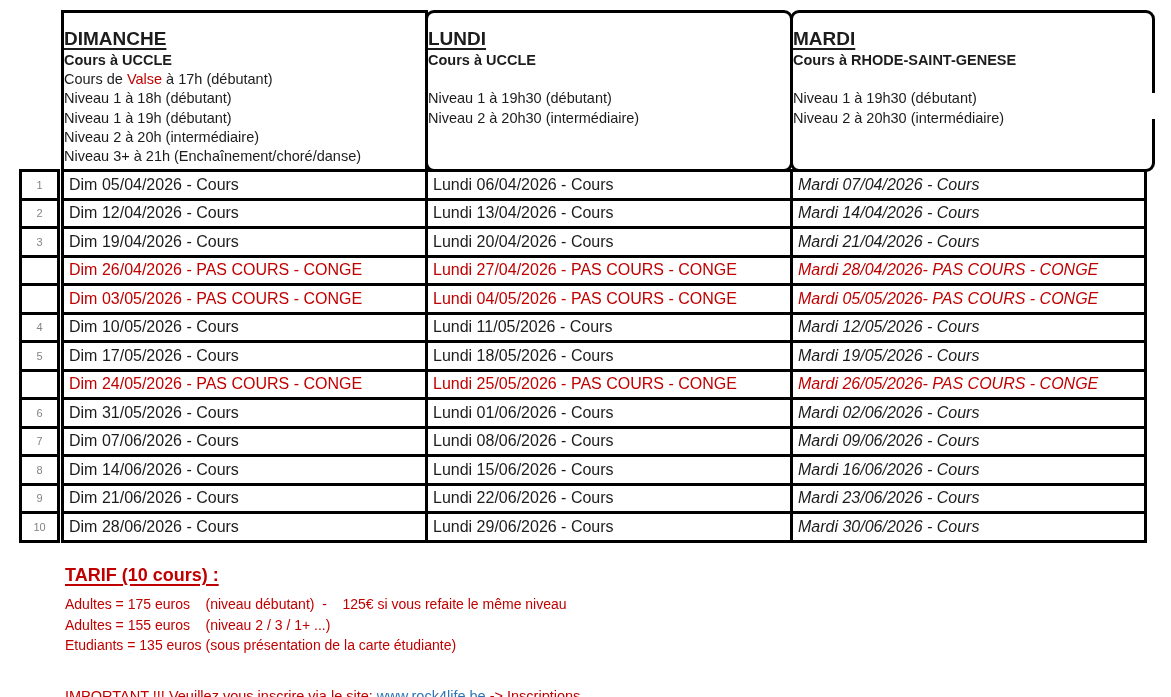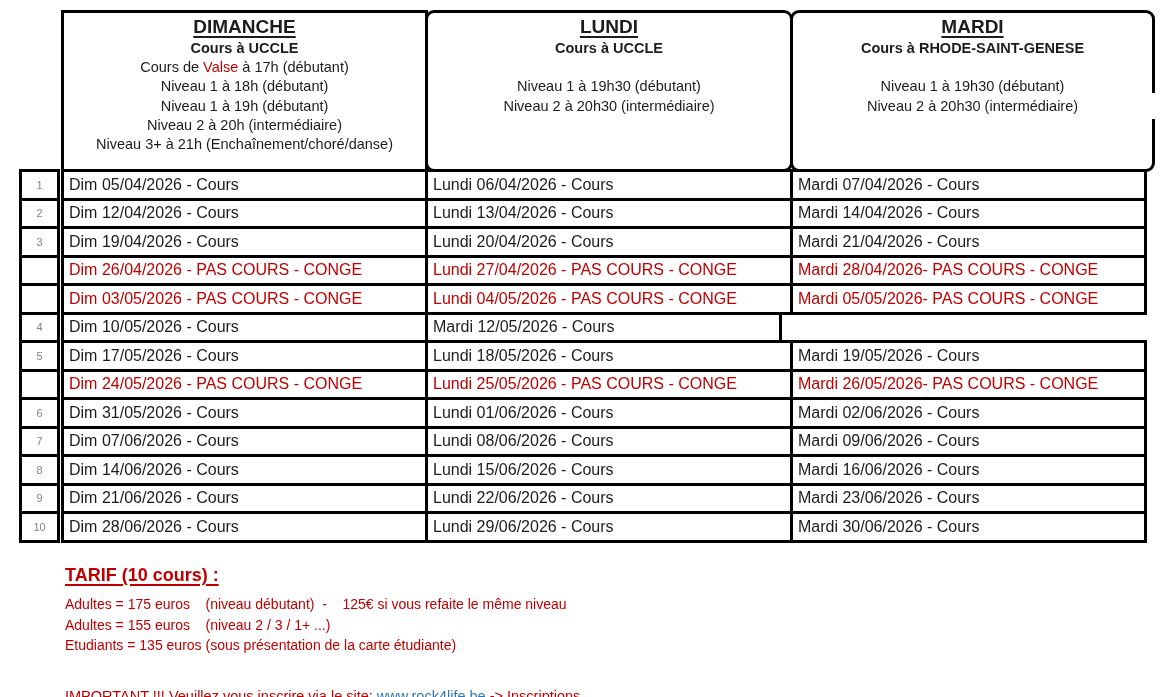--- a/index.html
+++ b/index.html
@@ -18,22 +18,21 @@
     font-family:"Liberation Sans", sans-serif;
     color:var(--ink);
     overflow:hidden;
   }
 
   
   .sched-header{position:absolute;left:61px;top:10px;display:flex;}
   .hcell{
     border:var(--bw) solid #000;
     height:162px;
-    padding-top:2px;
-    text-align:center;
+    padding-top:14px;
   }
   .hcell + .hcell{margin-left:calc(var(--bw) * -1);border-radius:9px;}
   .hcell.c1{width:367px;}
   .hcell.c2{width:368px;}
   .hcell.c3{width:365px;}
   .day-title{
     font-size:19px;font-weight:bold;
     text-decoration:underline;
     text-decoration-thickness:2px;
     text-underline-offset:3px;
@@ -58,21 +57,21 @@
     height:31.5px;
     border:var(--bw) solid #000;
     display:flex;align-items:center;
     padding-left:5px;
     font-size:16px;
     white-space:nowrap;overflow:hidden;
   }
   .cell + .cell{margin-left:calc(var(--bw) * -1);}
   .cell.dim{width:367px;}
   .cell.lun{width:368px;}
-  .cell.mar{width:357px;}
+  .cell.mar{width:357px;font-style:italic;}
   .row.conge .cell{color:var(--red);}
 
   
   .tarif{position:absolute;left:65px;top:565px;color:var(--red);}
   .tarif-heading{
     font-size:18px;font-weight:bold;
     text-decoration:underline;
     text-decoration-thickness:2px;
     text-underline-offset:3px;
     margin:0 0 8px 0;
@@ -171,20 +170,21 @@
       <div class="cell dim">Dim 03/05/2026 - PAS COURS - CONGE</div>
       <div class="cell lun">Lundi 04/05/2026 - PAS COURS - CONGE</div>
       <div class="cell mar">Mardi 05/05/2026- PAS COURS - CONGE</div>
     </div>
 
     <div class="row">
       <div class="numbox">
           <span>4</span>
         </div>
       <div class="cell dim">Dim 10/05/2026 - Cours</div>
+      <div class="cell lun">Lundi 11/05/2026 - Cours</div>
       <div class="cell mar">Mardi 12/05/2026 - Cours</div>
     </div>
 
     <div class="row">
       <div class="numbox">
           <span>5</span>
         </div>
       <div class="cell dim">Dim 17/05/2026 - Cours</div>
       <div class="cell lun">Lundi 18/05/2026 - Cours</div>
       <div class="cell mar">Mardi 19/05/2026 - Cours</div>

